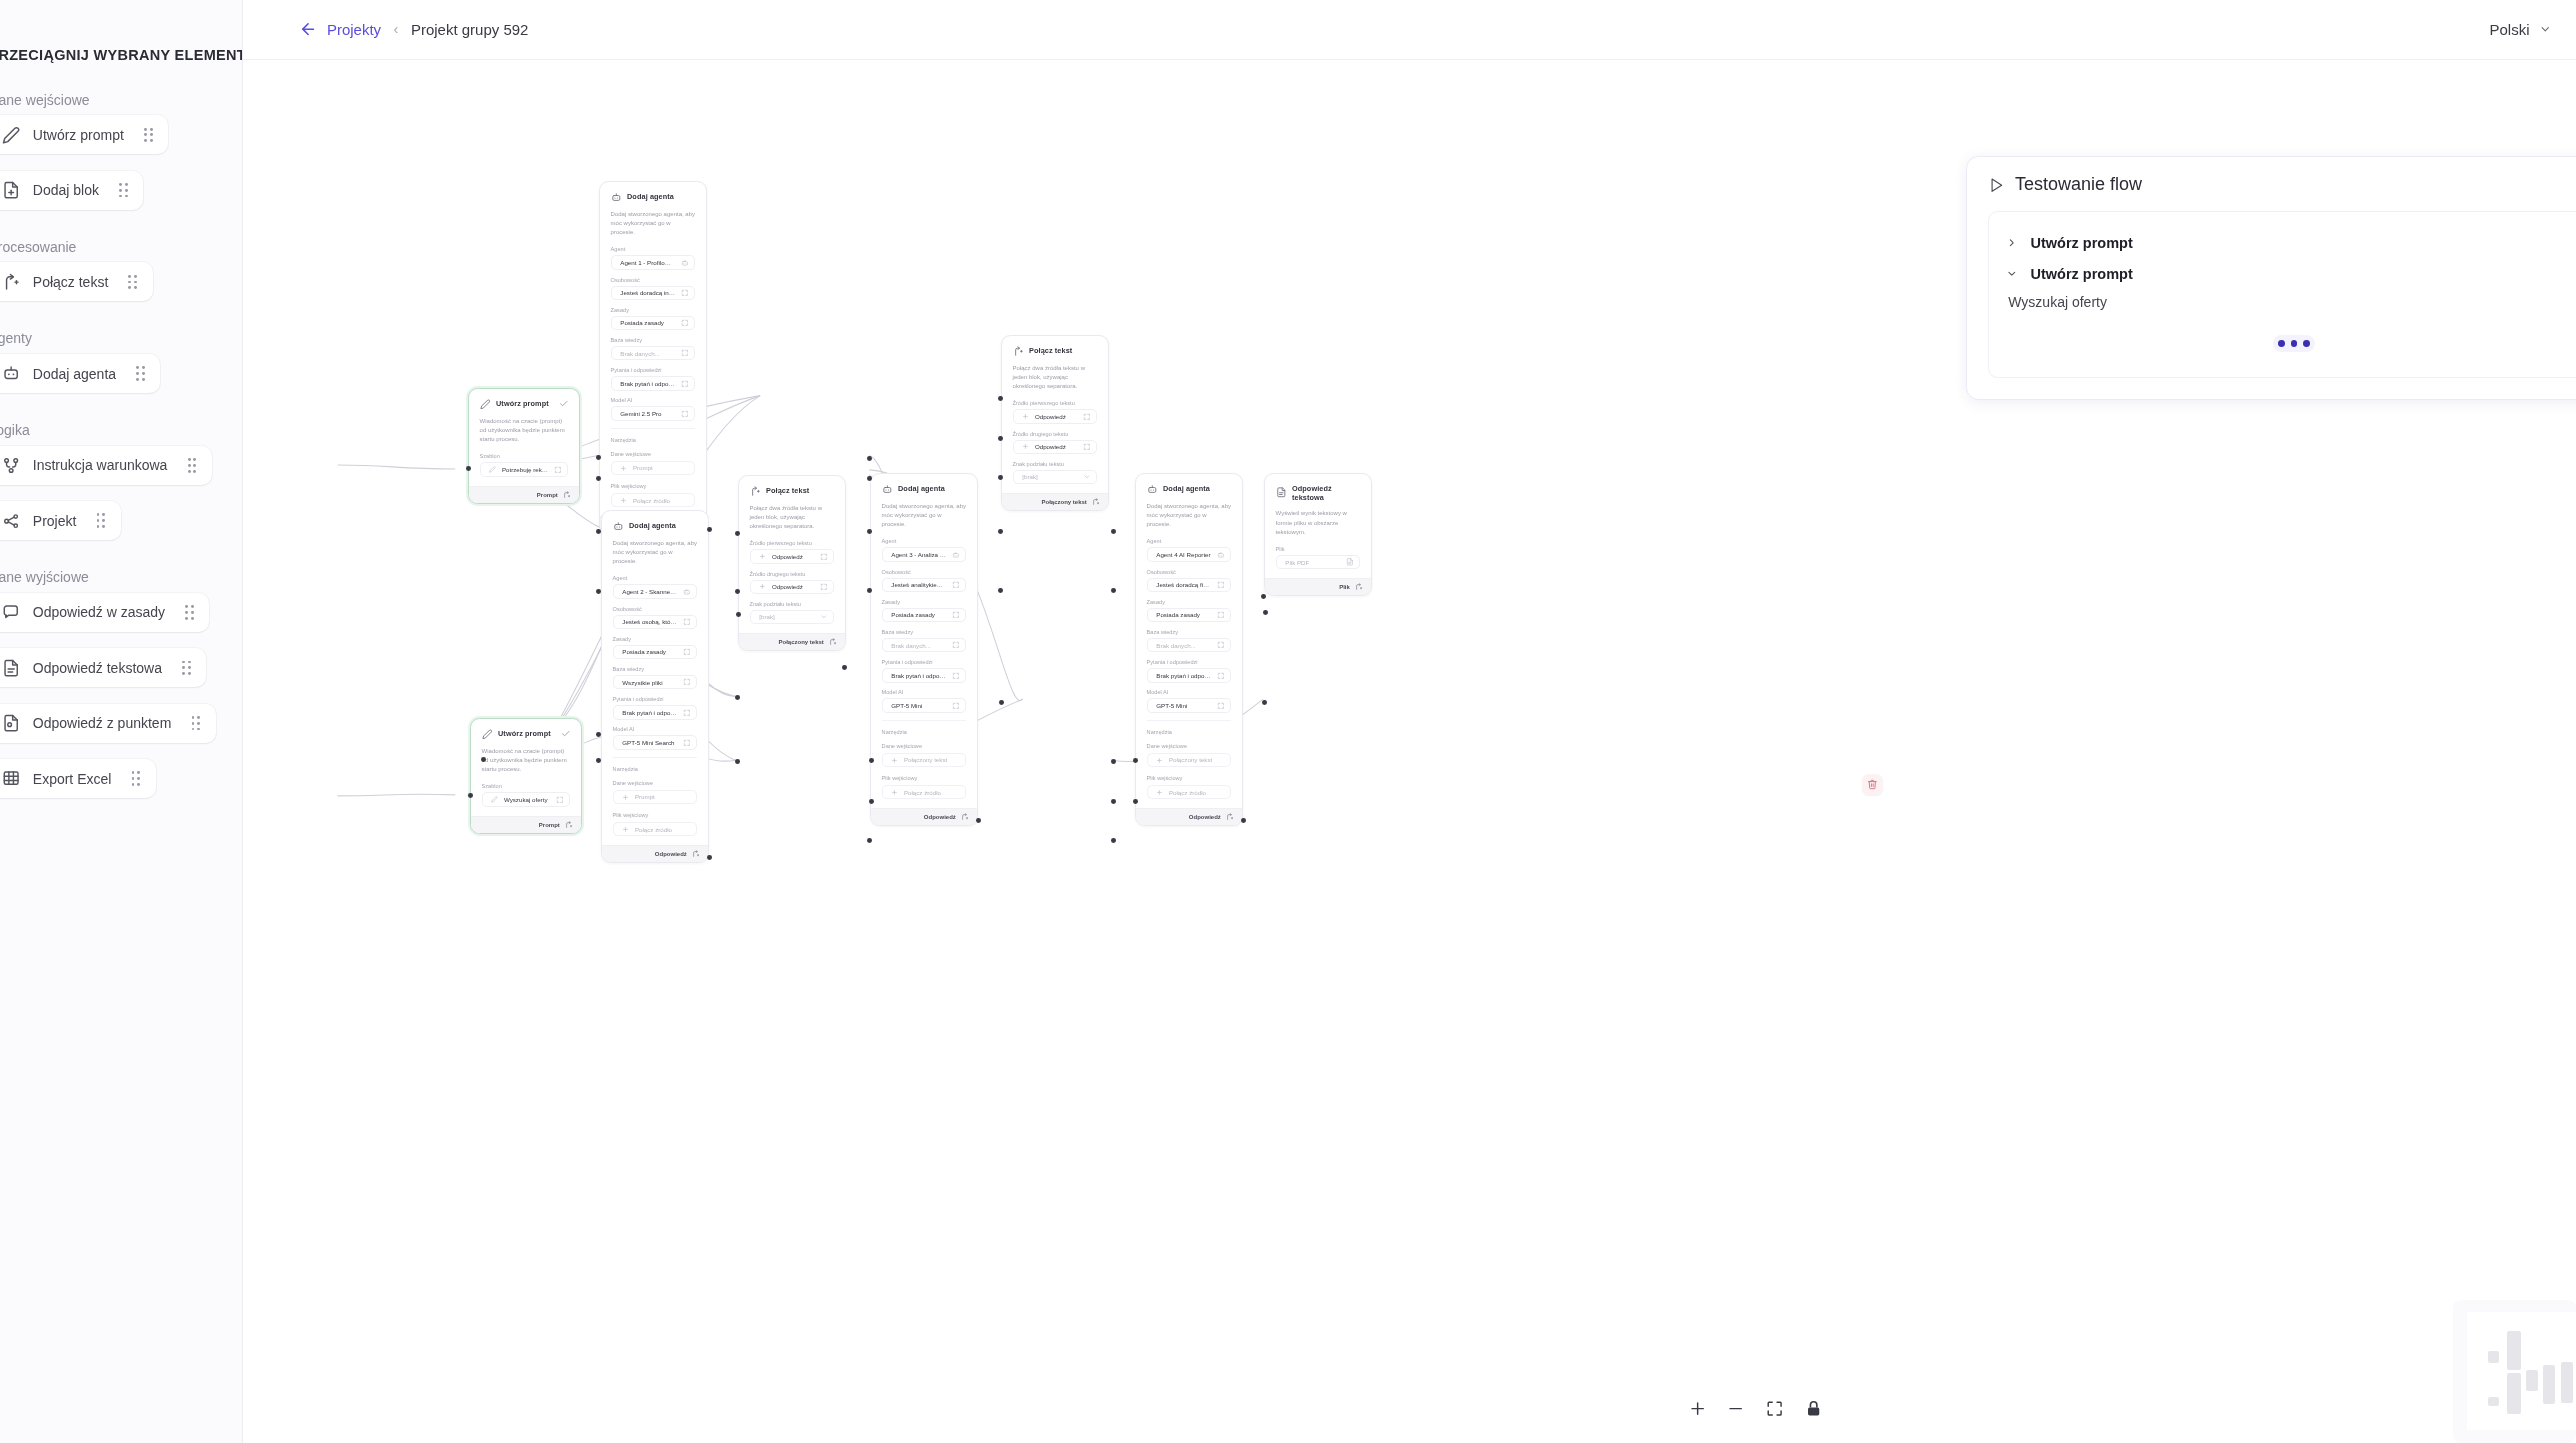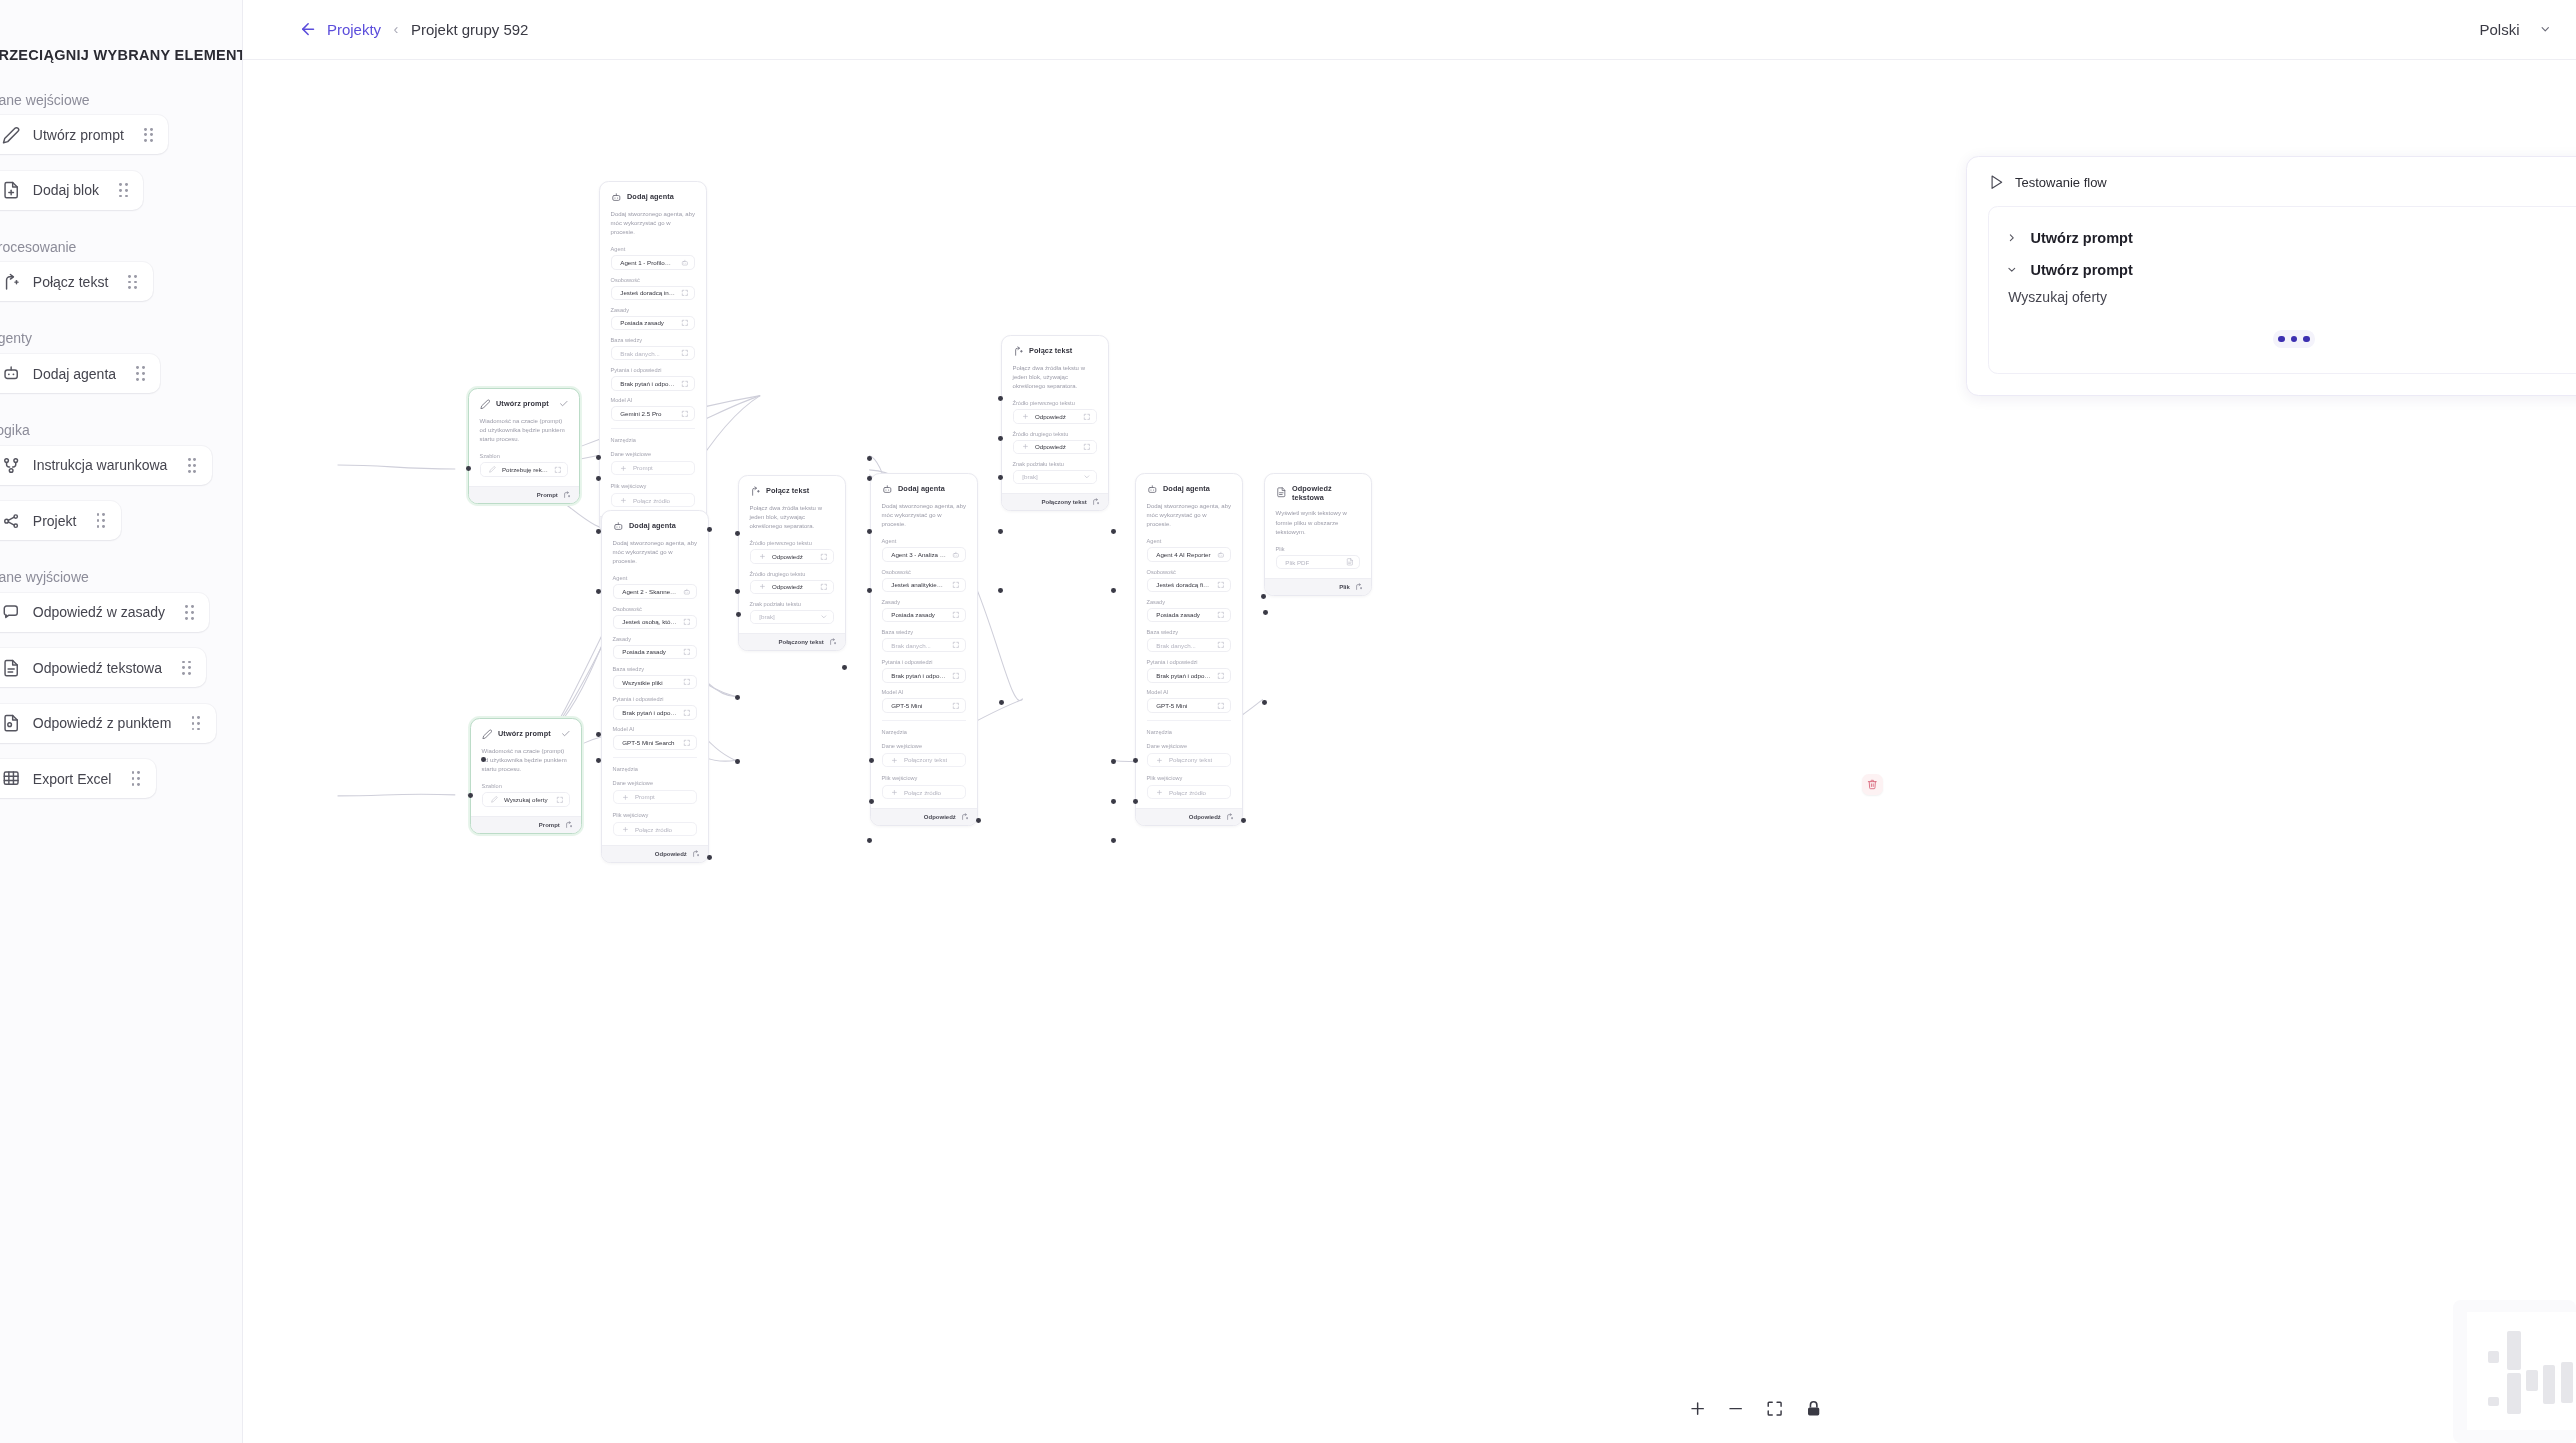--- a/index.html
+++ b/index.html
@@ -60,21 +60,21 @@
     background: #ffffff; border-bottom: 1px solid #eeeef3;
     display: flex; align-items: center; padding: 0 25px 0 0;
   }
   .crumbs { display: flex; align-items: center; gap: 9.6px; padding-left: 56px; }
   .crumb-back { width: 18.3px; height: 18.3px; color: #5b4ddb; display:block; }
   .crumb-back svg { width: 18.3px; height: 18.3px; display: block; }
   .crumb-link { font-size: 15px; color: #5b4ddb; cursor: pointer; white-space: nowrap; }
   .crumb-sep { font-size: 14.5px; color: #a9a9b6; margin: 0 2.9px; }
   .crumb-cur { font-size: 15px; color: #3a3a44; white-space: nowrap; }
   .topbar-right { margin-left: auto; display: flex; align-items: center; gap: 9.6px; }
-  .lang-sel { display: flex; align-items: center; gap: 19px; font-size: 15px; color: #3a3a44; cursor: pointer; }
+  .lang-sel { display: flex; align-items: center; gap: 9px; font-size: 15px; color: #3a3a44; cursor: pointer; }
   .chev { width: 12.5px; height: 12.5px; display:block; color: #6b6b78; }
   .chev svg { width: 12.5px; height: 12.5px; display: block; }
 
   
   .actionbar {
     position: absolute; top: 60px; left: 243px; right: 0; height: 62px;
     display: flex; align-items: center; justify-content: flex-end;
     padding-right: 0;
   }
   .autosave { display: flex; align-items: center; gap: 8.7px; font-size: 14px; color: #4a4a55; }
@@ -163,21 +163,21 @@
   
   .test-panel {
     position: absolute; top: 156px; left: 1966px; width: 656px;
     background: #ffffff; border: 1px solid #eceaf6; border-radius: 12.5px;
     box-shadow: 0 2.9px 13.5px rgba(40,30,100,.07);
     padding: 17.4px 21px 21px 21px;
   }
   .tp-head { display: flex; align-items: center; gap: 10.6px; margin-bottom: 15.4px; }
   .tp-head .pi { width: 16.4px; height: 16.4px; color: #4a4a55; display:block; }
   .tp-head .pi svg { width: 16.4px; height: 16.4px; display: block; }
-  .tp-title { font-size: 13px; color: #2b2b33; }
+  .tp-title { font-size: 18px; color: #2b2b33; }
   .tp-box { border: 1px solid #f0eff7; border-radius: 9.6px; padding: 15.4px 17.4px 25px 17.4px; }
   .tp-row { display: flex; align-items: center; gap: 12.5px; padding: 7.7px 0; cursor: pointer; }
   .tp-row .ci { width: 11.6px; height: 11.6px; color: #55555f; display:block; }
   .tp-row .ci svg { width: 11.6px; height: 11.6px; display: block; }
   .tp-row-label { font-size: 14.5px; font-weight: 700; color: #1f1f28; }
   .tp-sub { font-size: 14px; color: #45454f; padding: 3.9px 0 0 1.9px; }
   .dots {
     margin: 25px auto 0 auto; width: 42px; height: 17.4px;
     display: flex; align-items: center; justify-content: center; gap: 5.8px;
     background: #f4f3fb; border-radius: 8.7px;

